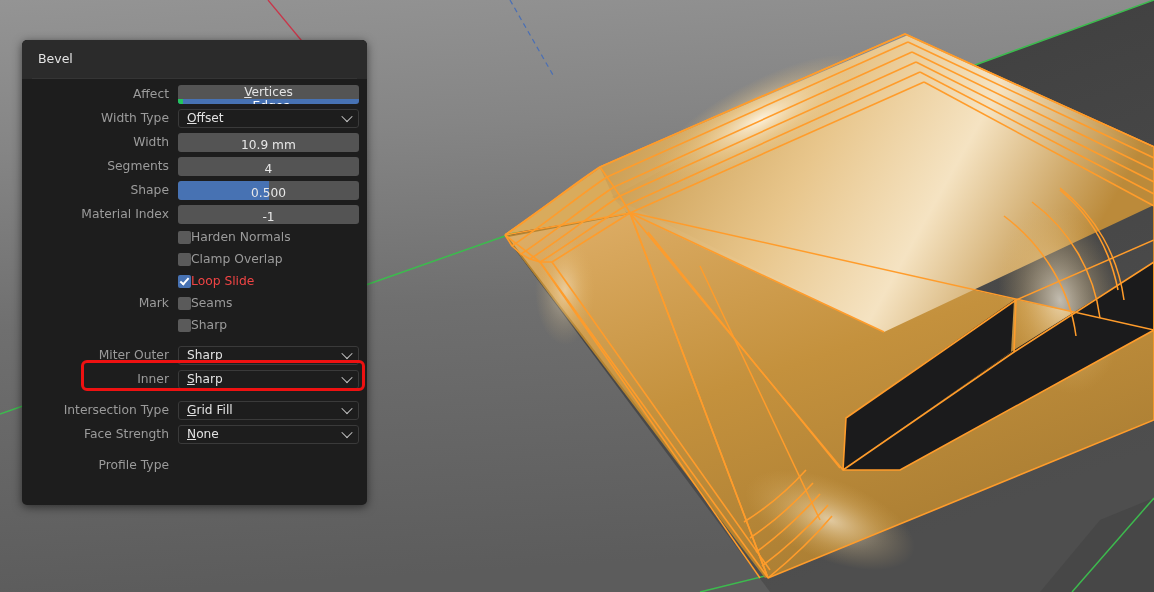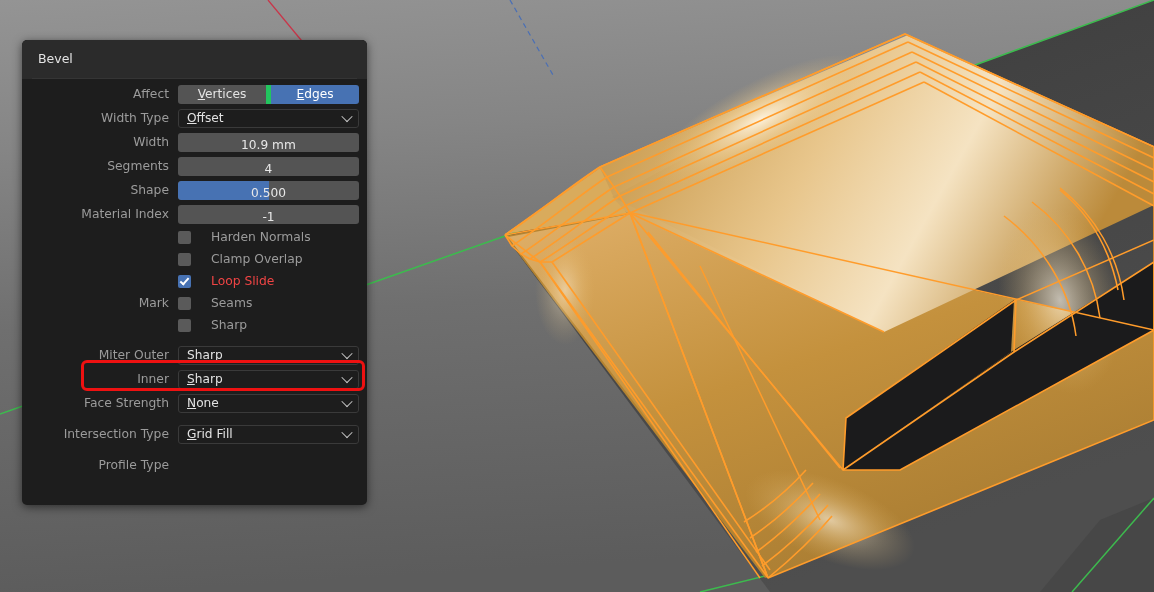--- a/index.html
+++ b/index.html
@@ -128,20 +128,21 @@
     border-bottom: 1.4px solid #c6c6c6;
     transform: rotate(45deg) translate(-1px,-1px);
   }
 
   
   .seg {
     display: flex;
     height: 19px;
     border-radius: 3px;
     overflow: hidden;
+    flex-direction: column;
   }
   .seg .opt {
     flex: 1 1 50%;
     display: flex;
     align-items: center;
     justify-content: center;
     font-size: 12.2px;
     background: #545454;
     color: #e4e4e4;
   }
@@ -163,21 +164,21 @@
   .cbox.on { background: #4772b3; }
   .cbox.on:after {
     content: "";
     position: absolute;
     left: 4px; top: 1px;
     width: 3px; height: 7px;
     border-right: 2px solid #ffffff;
     border-bottom: 2px solid #ffffff;
     transform: rotate(42deg);
   }
-  .cblabel { font-size: 12.3px; color: #9b9b9b; margin-left: 20px; white-space: nowrap; }
+  .cblabel { font-size: 12.3px; color: #9b9b9b; margin-left: 0; white-space: nowrap; }
   .cblabel.bright { color: #ef4444; }
 
   
   #highlight-box {
     position: absolute;
     left: 81px;
     top: 360px;
     width: 284px;
     height: 31px;
     border: 3px solid #ee1111;
@@ -511,41 +512,41 @@
       <div class="row">
         <div class="lbl">Inner</div>
         <div class="field">
           <div class="dropdown">
             <span class="dd-text"><u>S</u>harp</span>
             <span class="chev"></span>
           </div>
         </div>
       </div>
 
+      <div class="row gap">
+        <div class="lbl">Intersection Type</div>
+        <div class="field">
+          <div class="dropdown">
+            <span class="dd-text"><u>G</u>rid Fill</span>
+            <span class="chev"></span>
+          </div>
+        </div>
+      </div>
+
       <div class="row">
         <div class="lbl">Face Strength</div>
         <div class="field">
           <div class="dropdown">
             <span class="dd-text"><u>N</u>one</span>
             <span class="chev"></span>
           </div>
         </div>
       </div>
 
       <div class="row gap">
-        <div class="lbl">Intersection Type</div>
-        <div class="field">
-          <div class="dropdown">
-            <span class="dd-text"><u>G</u>rid Fill</span>
-            <span class="chev"></span>
-          </div>
-        </div>
-      </div>
-
-      <div class="row gap">
         <div class="lbl">Profile Type</div>
       </div>
 
     </div>
   </div>
 
   <div id="highlight-box" style="border-color: rgb(238, 17, 17);"></div>
 
 </div>
 

